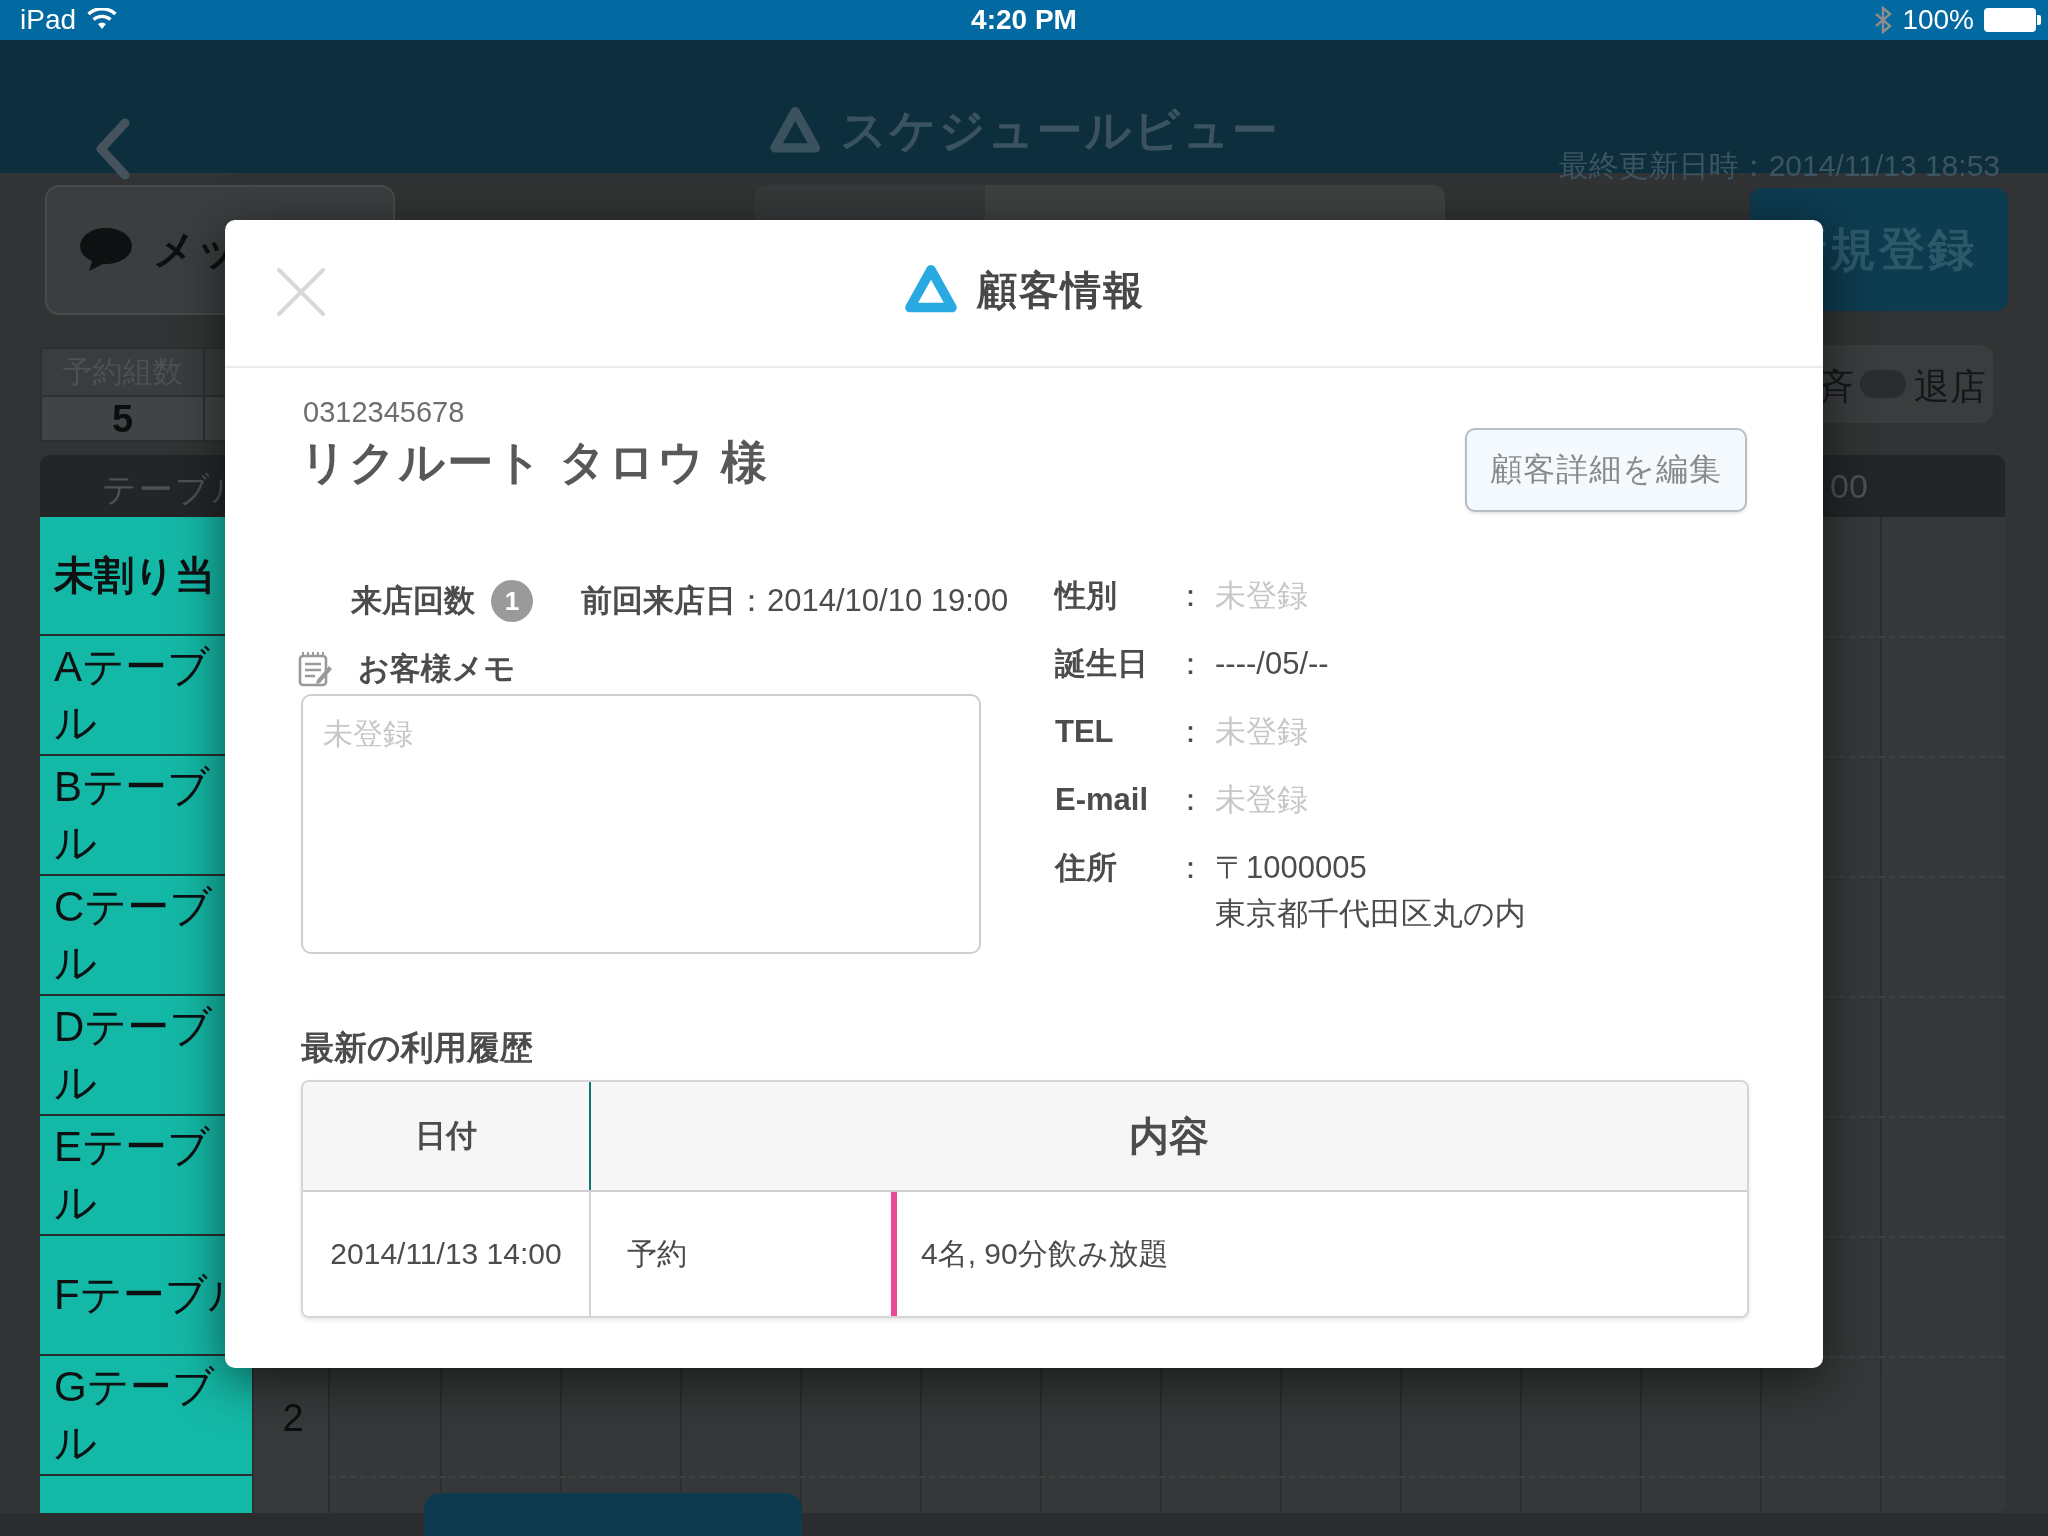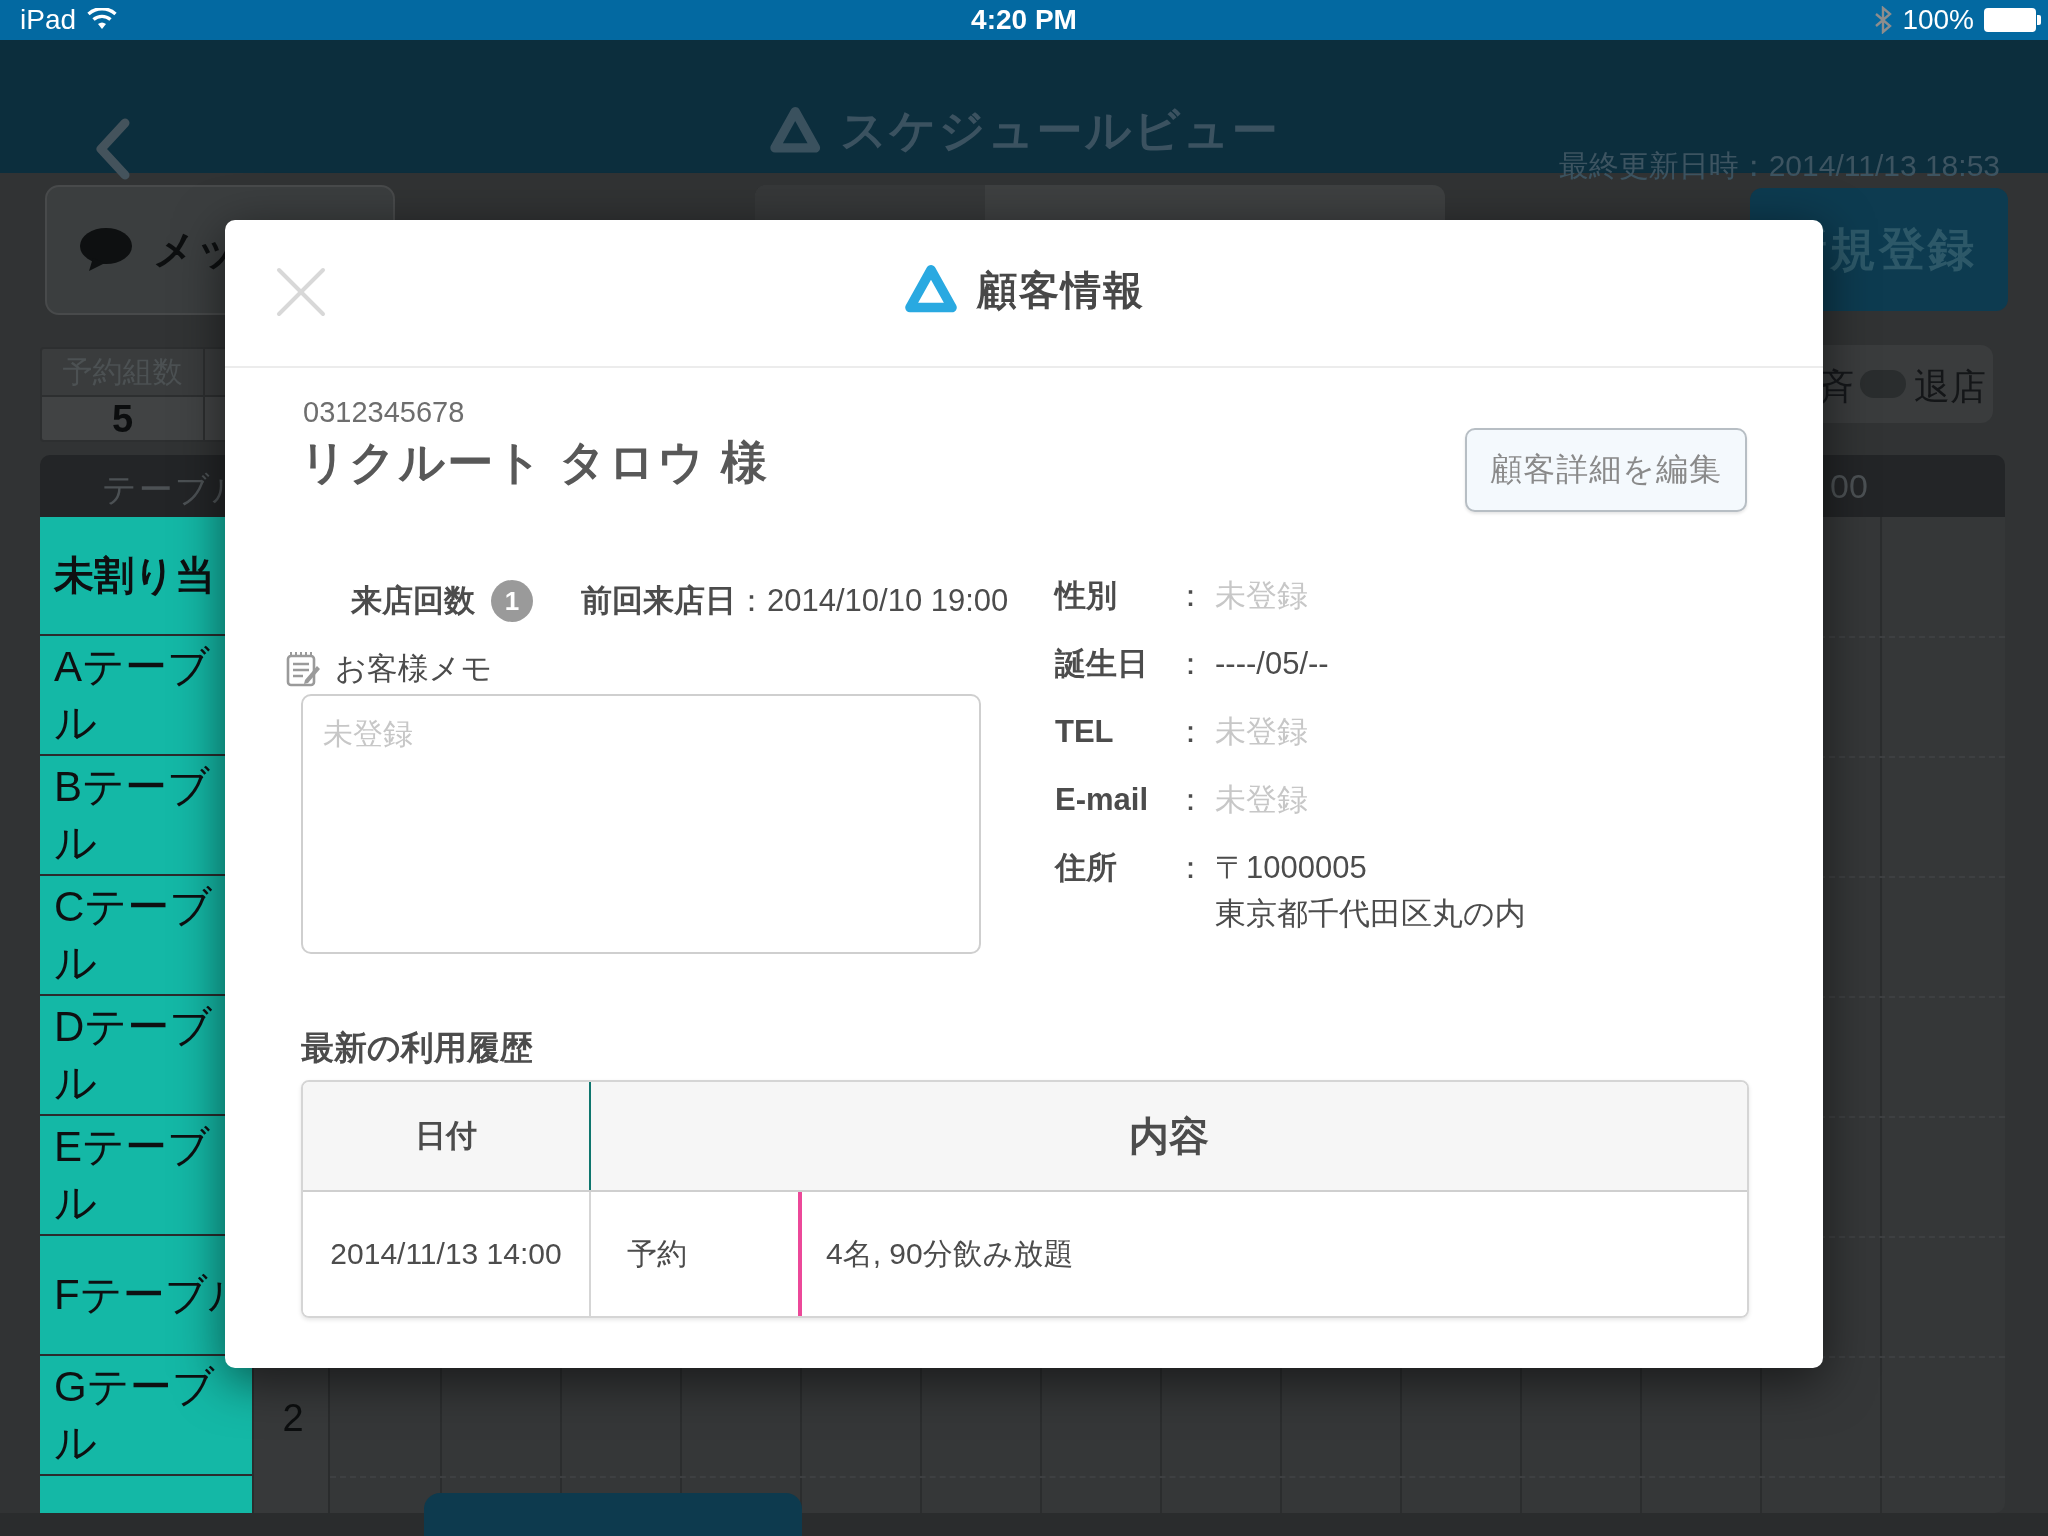--- a/index.html
+++ b/index.html
@@ -80,22 +80,22 @@
   .m-edit { position:absolute; left:1240px; top:208px; width:282px; height:84px; background:#f4f9fd;
             border:2px solid #b7bec4; border-radius:10px; font-size:32px; color:#8a8a8a;
             box-shadow:0 2px 3px rgba(0,0,0,.10); font-family:inherit; letter-spacing:1px; }
 
   .m-visits { position:absolute; left:78px; top:360px; display:flex; align-items:center; font-size:31px; color:#4c4c4c;margin-left:48px; }
   .m-visits .lbl { font-weight:bold; }
   .m-badge { width:42px; height:42px; border-radius:50%; background:#9a9a9a; color:#fff; font-size:26px; font-weight:bold;
              display:flex; align-items:center; justify-content:center; margin-left:16px; }
   .m-visits .gap { width:48px; }
 
-  .m-memo-label { position:absolute; left:60px; top:428px; display:flex; align-items:center; gap:14px;
-                  font-size:31px; font-weight:normal; color:#4c4c4c; }
+  .m-memo-label { position:absolute; left:72px; top:428px; display:flex; align-items:center; gap:25px;
+                  font-size:31px; font-weight:bold; color:#4c4c4c; }
   .m-memo { position:absolute; left:76px; top:474px; width:680px; height:260px; border:2px solid #cfcfcf;
             border-radius:10px; padding:18px 20px; font-size:30px; font-family:inherit; resize:none; color:#4c4c4c; }
   .m-memo::placeholder { color:#c7c7c7; }
 
   .m-fields { position:absolute; left:830px; top:356px; }
   .f-row { display:flex; font-size:31px; color:#4c4c4c; line-height:40px; margin-bottom:28px; }
   .f-row .f-label { width:120px; font-weight:bold; }
   .f-row .f-colon { width:40px; }
   .f-row .f-val.muted { color:#c7c7c7; }
   .f-val .line2 { display:block; margin-top:6px; }
@@ -103,21 +103,21 @@
   .m-hist-title { position:absolute; left:76px; top:806px; font-size:33px; font-weight:bold; color:#4c4c4c; }
   .m-table { position:absolute; left:76px; top:860px; width:1448px; border:2px solid #d5d5d5; border-radius:8px;
              overflow:hidden; box-shadow:0 2px 4px rgba(0,0,0,.10); }
   .t-head { display:flex; height:110px; background:#f6f6f6; border-bottom:2px solid #cfcfcf; }
   .t-head .c1 { width:288px; border-right:2px solid #0f766e; display:flex; align-items:center; justify-content:center;
                 font-size:31px; font-weight:bold; color:#4c4c4c; }
   .t-head .c2 { flex:1; display:flex; align-items:center; justify-content:center; font-size:40px; font-weight:bold; color:#4c4c4c; }
   .t-body { display:flex; height:124px; background:#fff; }
   .t-body .c1 { width:288px; border-right:2px solid #d5d5d5; display:flex; align-items:center; justify-content:center;
                 font-size:30px; color:#4c4c4c; }
-  .t-body .c2 { width:211px; border-right:4px solid #ec4899; display:flex; align-items:center; padding-left:36px;
+  .t-body .c2 { width:306px; border-right:6px solid #ec4899; display:flex; align-items:center; padding-left:36px;
                 font-size:30px; color:#4c4c4c; }
   .t-body .c3 { flex:1; display:flex; align-items:center; padding-left:24px; font-size:30px; color:#4c4c4c; }
 </style>
 </head>
 <body>
 
 <div class="screen">
 
   <div class="statusbar">
     <div class="sb-left">

